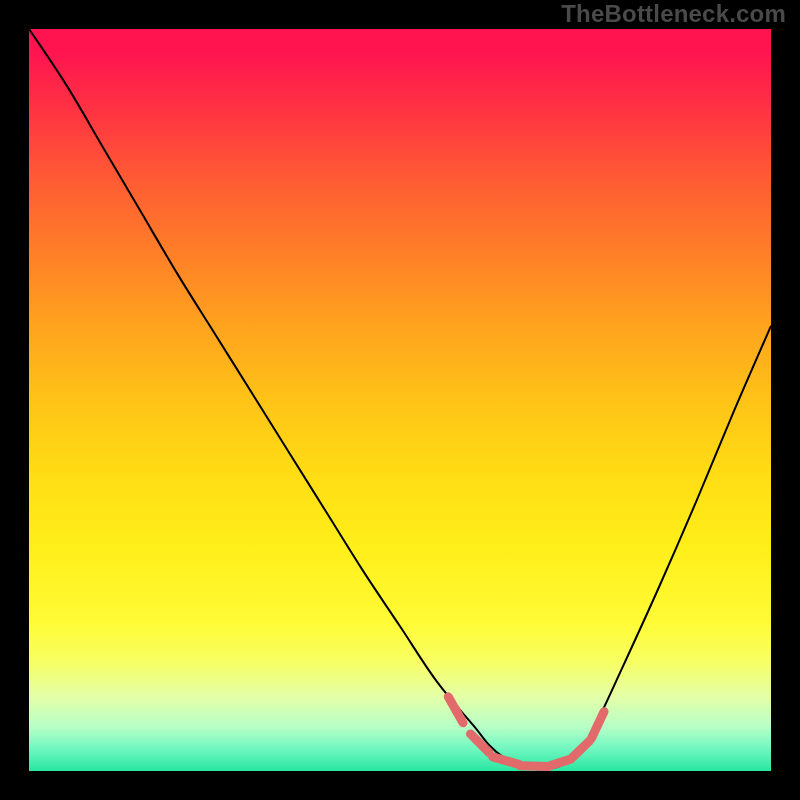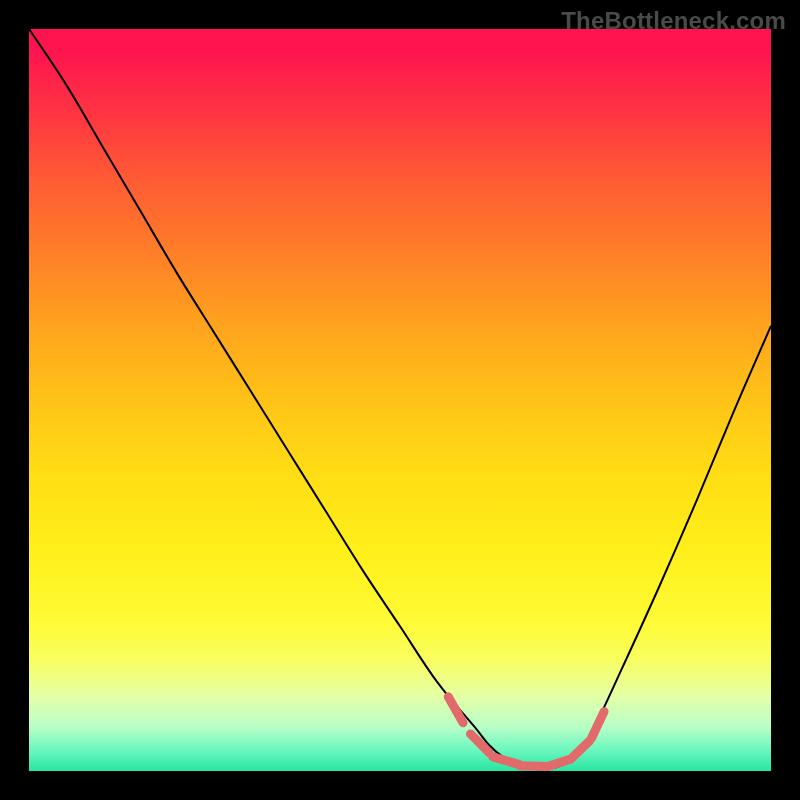--- a/index.html
+++ b/index.html
@@ -6,21 +6,21 @@
   body {
     width: 800px;
     height: 800px;
     background: #000;
     position: relative;
     overflow: hidden;
     font-family: Arial, Helvetica, sans-serif;
   }
   .watermark {
     position: absolute;
-    top: 7px;
+    top: 0;
     right: 14px;
     color: #4a4a4a;
     font-size: 24px;
     font-weight: 600;
     letter-spacing: 0.2px;
     z-index: 10;
   }
   .plot {
     position: absolute;
     left: 29px;

